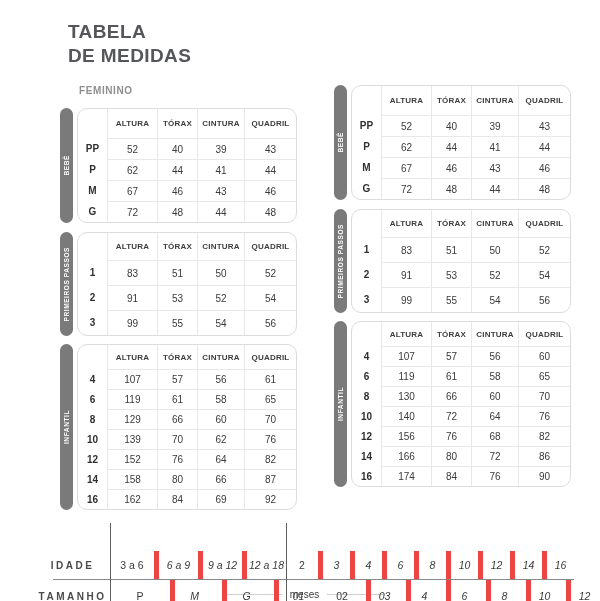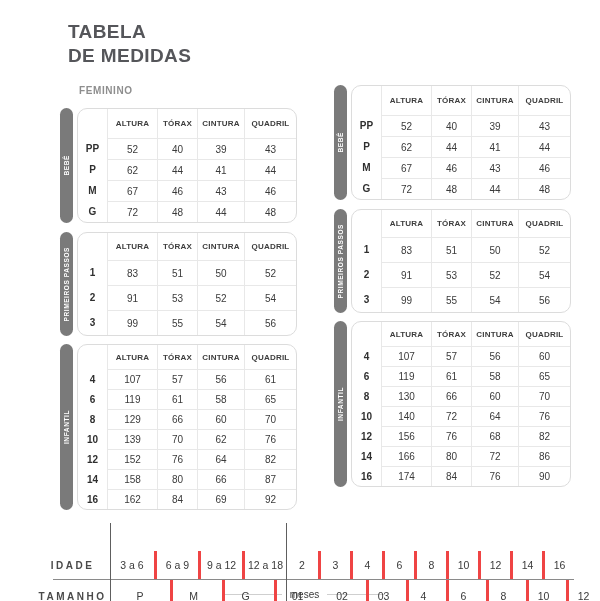--- a/index.html
+++ b/index.html
@@ -49,21 +49,21 @@
   .b-gtext{font-size:10px;color:#3a3a3a;}
   .b-row{display:flex;align-items:stretch;}
   .b-row.idade{height:28px;margin-top:21px;}
   .b-row.tamanho{height:32px;gap:8px;}
   .b-label{width:75px;flex:0 0 75px;display:flex;align-items:center;justify-content:center;
            font-size:10px;font-weight:bold;letter-spacing:2.5px;color:#4a4a4a;}
   .b-cell{display:flex;align-items:center;justify-content:center;font-size:10.5px;
           color:#3a3a3a;box-sizing:border-box;}
   .c-meses{width:44px;flex:0 0 44px;}
   .c-anos{width:32px;flex:0 0 32px;}
-  .sep{border-left:3px solid #ef4444;}
+  .sep{border-left:5px solid #ef4444;font-style:italic;}
   .b-hline{height:1px;background:#8a8a8a;margin-left:18px;}
   .b-vline{position:absolute;width:1px;background:#5e5e5e;top:9px;bottom:0;}
   .v1{left:75px;}
   .v2{left:251px;}
 </style>
 </head>
 <body>
 
 <div class="page">
 

